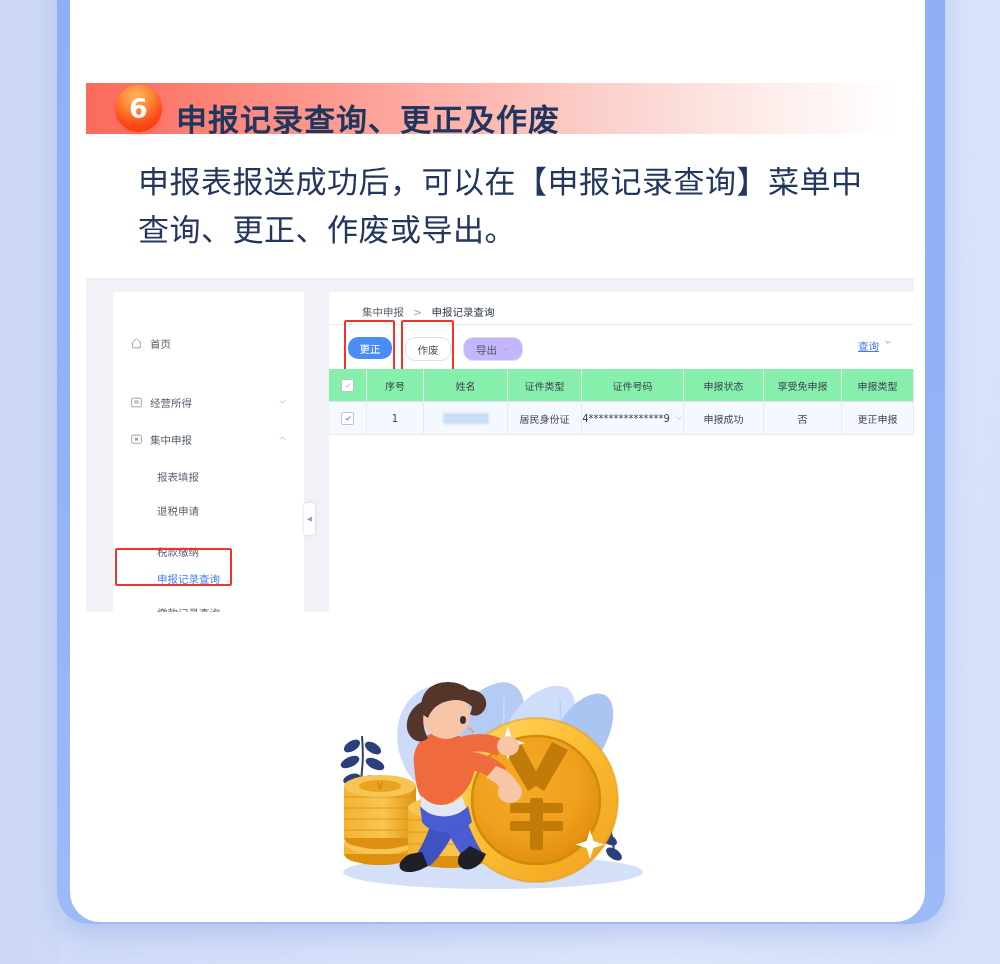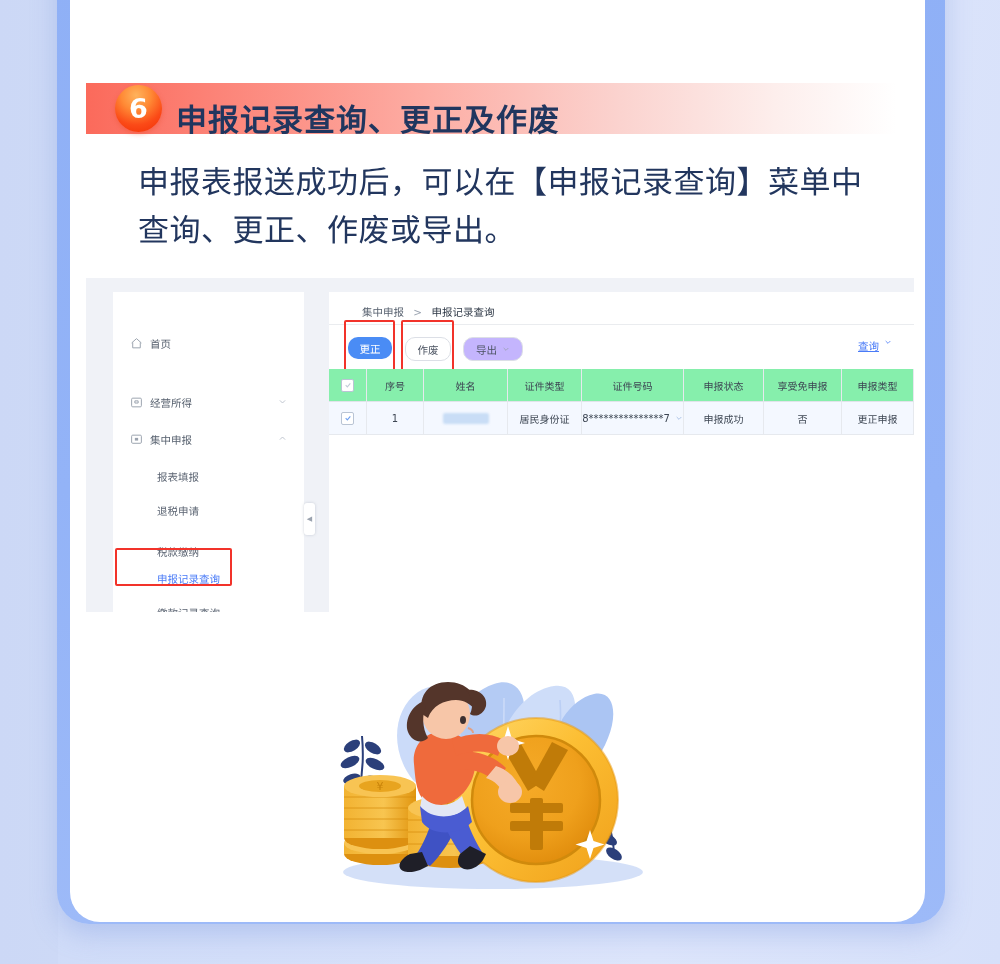--- a/index.html
+++ b/index.html
@@ -319,21 +319,21 @@
               </svg>
           </span>
         </div>
         <div class="td c-seq">1</div>
         <div class="td c-name">
           <span class="redact"></span>
         </div>
         <div class="td c-type">居民身份证</div>
         <div class="td c-num">
           <span class="idnum">
-            <span>8***************7</span>
+            <span>4***************9</span>
             <span class="cd">
               <svg viewBox="0 0 24 24" fill="none" stroke="currentColor" stroke-width="2.4">
                   <path d="M5 9l7 7 7-7"></path>
                 </svg>
             </span>
           </span>
         </div>
         <div class="td c-status">申报成功</div>
         <div class="td c-exempt">否</div>
         <div class="td c-kind">更正申报</div>

